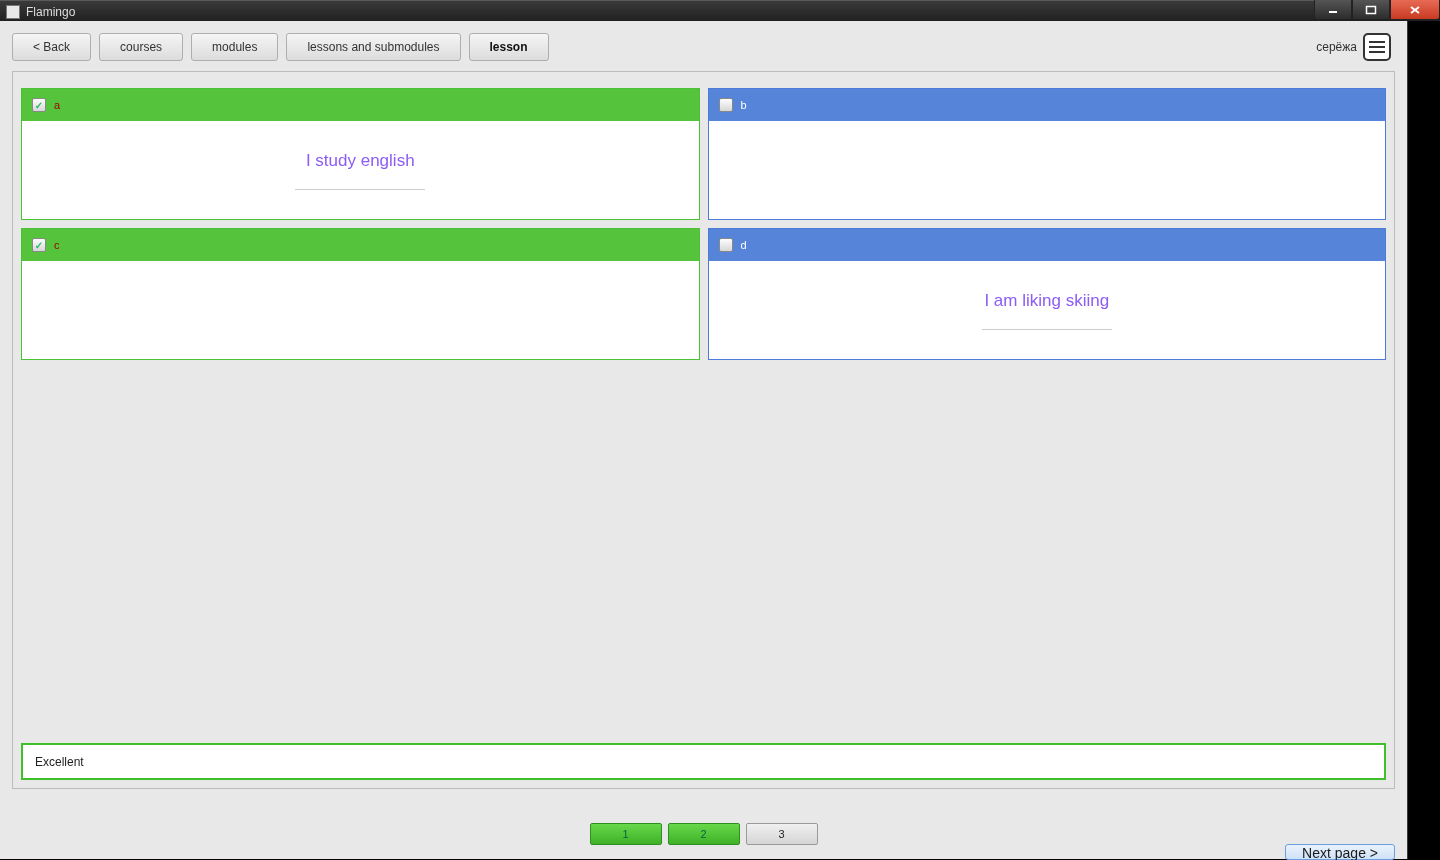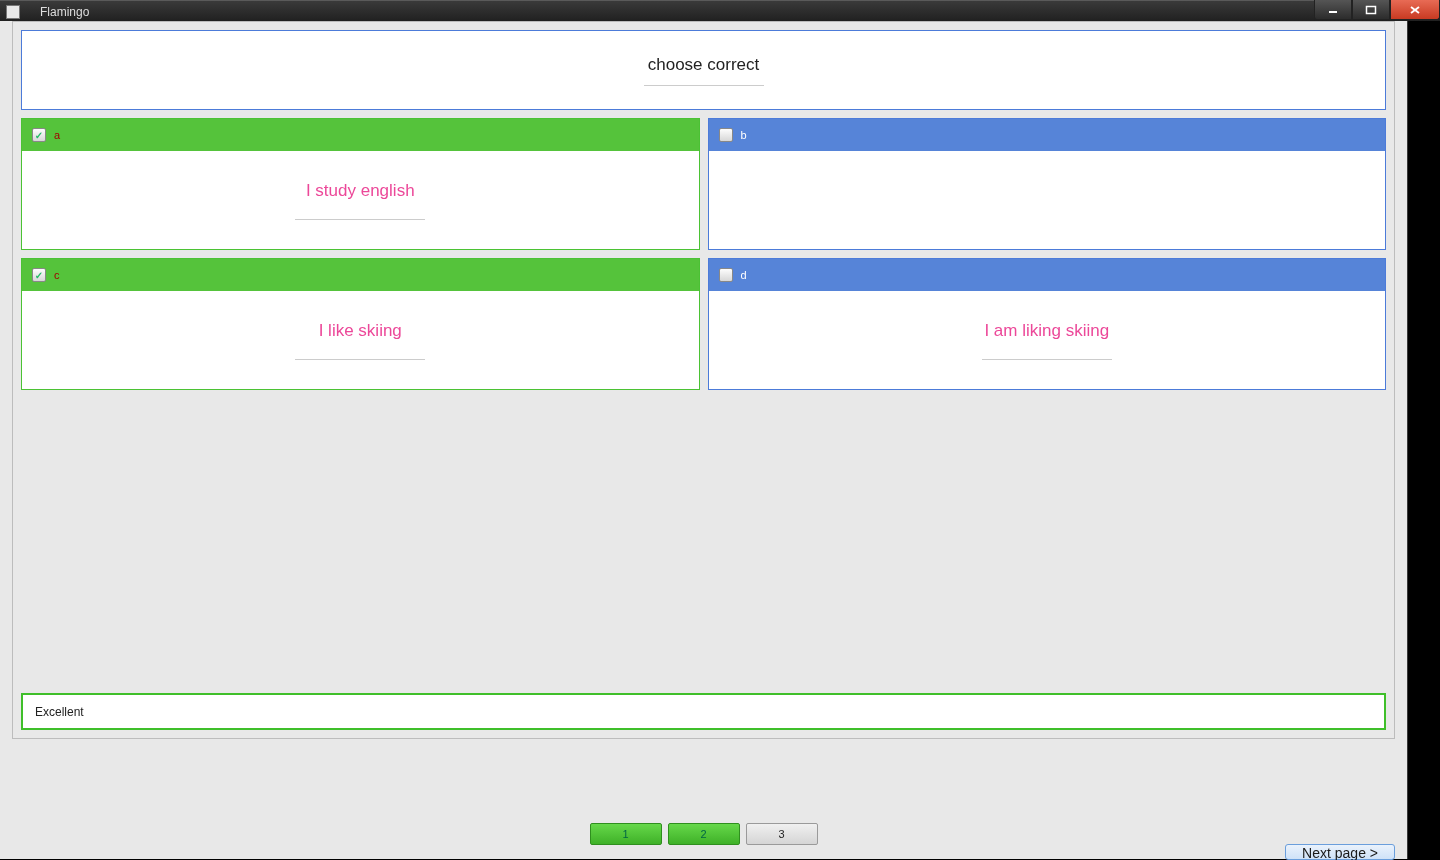--- a/index.html
+++ b/index.html
@@ -7,21 +7,21 @@
   body { background: #000; }
 
   
   .titlebar {
     height: 22px;
     background: linear-gradient(#3a3a3a, #1f1f1f);
     display: flex; align-items: center; justify-content: space-between;
     color: #ddd; font-size: 12px;
     border-top: 1px solid #5a5a5a;
   }
-  .titlebar-left { display: flex; align-items: center; gap: 20px; padding-left: 6px; }
+  .titlebar-left { display: flex; align-items: center; gap: 6px; padding-left: 6px; }
   .titlebar-icon { width: 14px; height: 14px; background: #e8e8e8; border: 1px solid #777; display:inline-block;}
   .win-controls { display: flex; height: 100%; }
   .win-btn {
     width: 38px; height: 20px; margin-top: -1px;
     border: 1px solid #222; border-top: none;
     display: flex; align-items: center; justify-content: center;
     background: linear-gradient(#555,#2c2c2c);
     color: #fff; font-size: 11px;
   }
   .win-btn.close { background: linear-gradient(#e86b55,#c83a22); width: 50px; border-bottom-right-radius: 3px;}
@@ -112,21 +112,21 @@
     border-radius: 2px;
     display:flex;align-items:center;justify-content:center;
     font-size:10px; color:#2b6; font-weight:bold;
   }
   .answer-letter { font-size: 11px; }
   .answer-card.correct .answer-letter { color:#a10000; }
   .answer-body {
     height: 98px;
     display:flex; flex-direction:column; align-items:center; justify-content:center;
   }
-  .answer-text { font-size: 17px; color:#ec4899; }
+  .answer-text { font-size: 17px; color:#8b5cf6; }
   .answer-underline { width: 130px; border-bottom: 1px solid #ccc; margin-top: 18px; }
 
   .feedback {
     position: absolute;
     left: 8px; right: 8px; bottom: 8px;
     border: 2px solid #3fbf2a;
     background: #fff;
     height: 37px;
     display:flex; align-items:center;
     padding: 0 12px;
@@ -192,27 +192,37 @@
           <line x1="10" y1="2" x2="2" y2="8" stroke="#fff" stroke-width="1.8"></line>
         </svg>
     </div>
   </div>
 </div>
 
 <div class="right-black"></div>
 
 <div class="app">
 
+  <div class="toolbar">
+    <button class="tool-btn">&lt; Back</button>
+    <button class="tool-btn">courses</button>
+    <button class="tool-btn">modules</button>
+    <button class="tool-btn">lessons and submodules</button>
+    <button class="tool-btn current">lesson</button>
+    <div class="toolbar-spacer"></div>
+    <div class="user-area">
+      <span class="user-name">серёжа</span>
+      <div class="menu-btn">
+          <div></div>
+        </div>
+    </div>
+  </div>
 
   <div class="content-panel">
 
-    <div class="prompt-box">
-      <div class="prompt-text">choose correct</div>
-      <div class="prompt-underline"></div>
-    </div>
 
     <div class="answers">
 
       <div class="answer-card correct">
         <div class="answer-header">
           <span class="chk">✓</span>
           <span class="answer-letter">a</span>
         </div>
         <div class="answer-body">
           <div class="answer-text">I study english</div>
@@ -224,24 +234,20 @@
         <div class="answer-header">
           <span class="chk"></span>
           <span class="answer-letter">b</span>
         </div>
       </div>
 
       <div class="answer-card correct">
         <div class="answer-header">
           <span class="chk">✓</span>
           <span class="answer-letter">c</span>
-        </div>
-        <div class="answer-body">
-          <div class="answer-text">I like skiing</div>
-          <div class="answer-underline"></div>
         </div>
       </div>
 
       <div class="answer-card">
         <div class="answer-header">
           <span class="chk"></span>
           <span class="answer-letter">d</span>
         </div>
         <div class="answer-body">
           <div class="answer-text">I am liking skiing</div>

